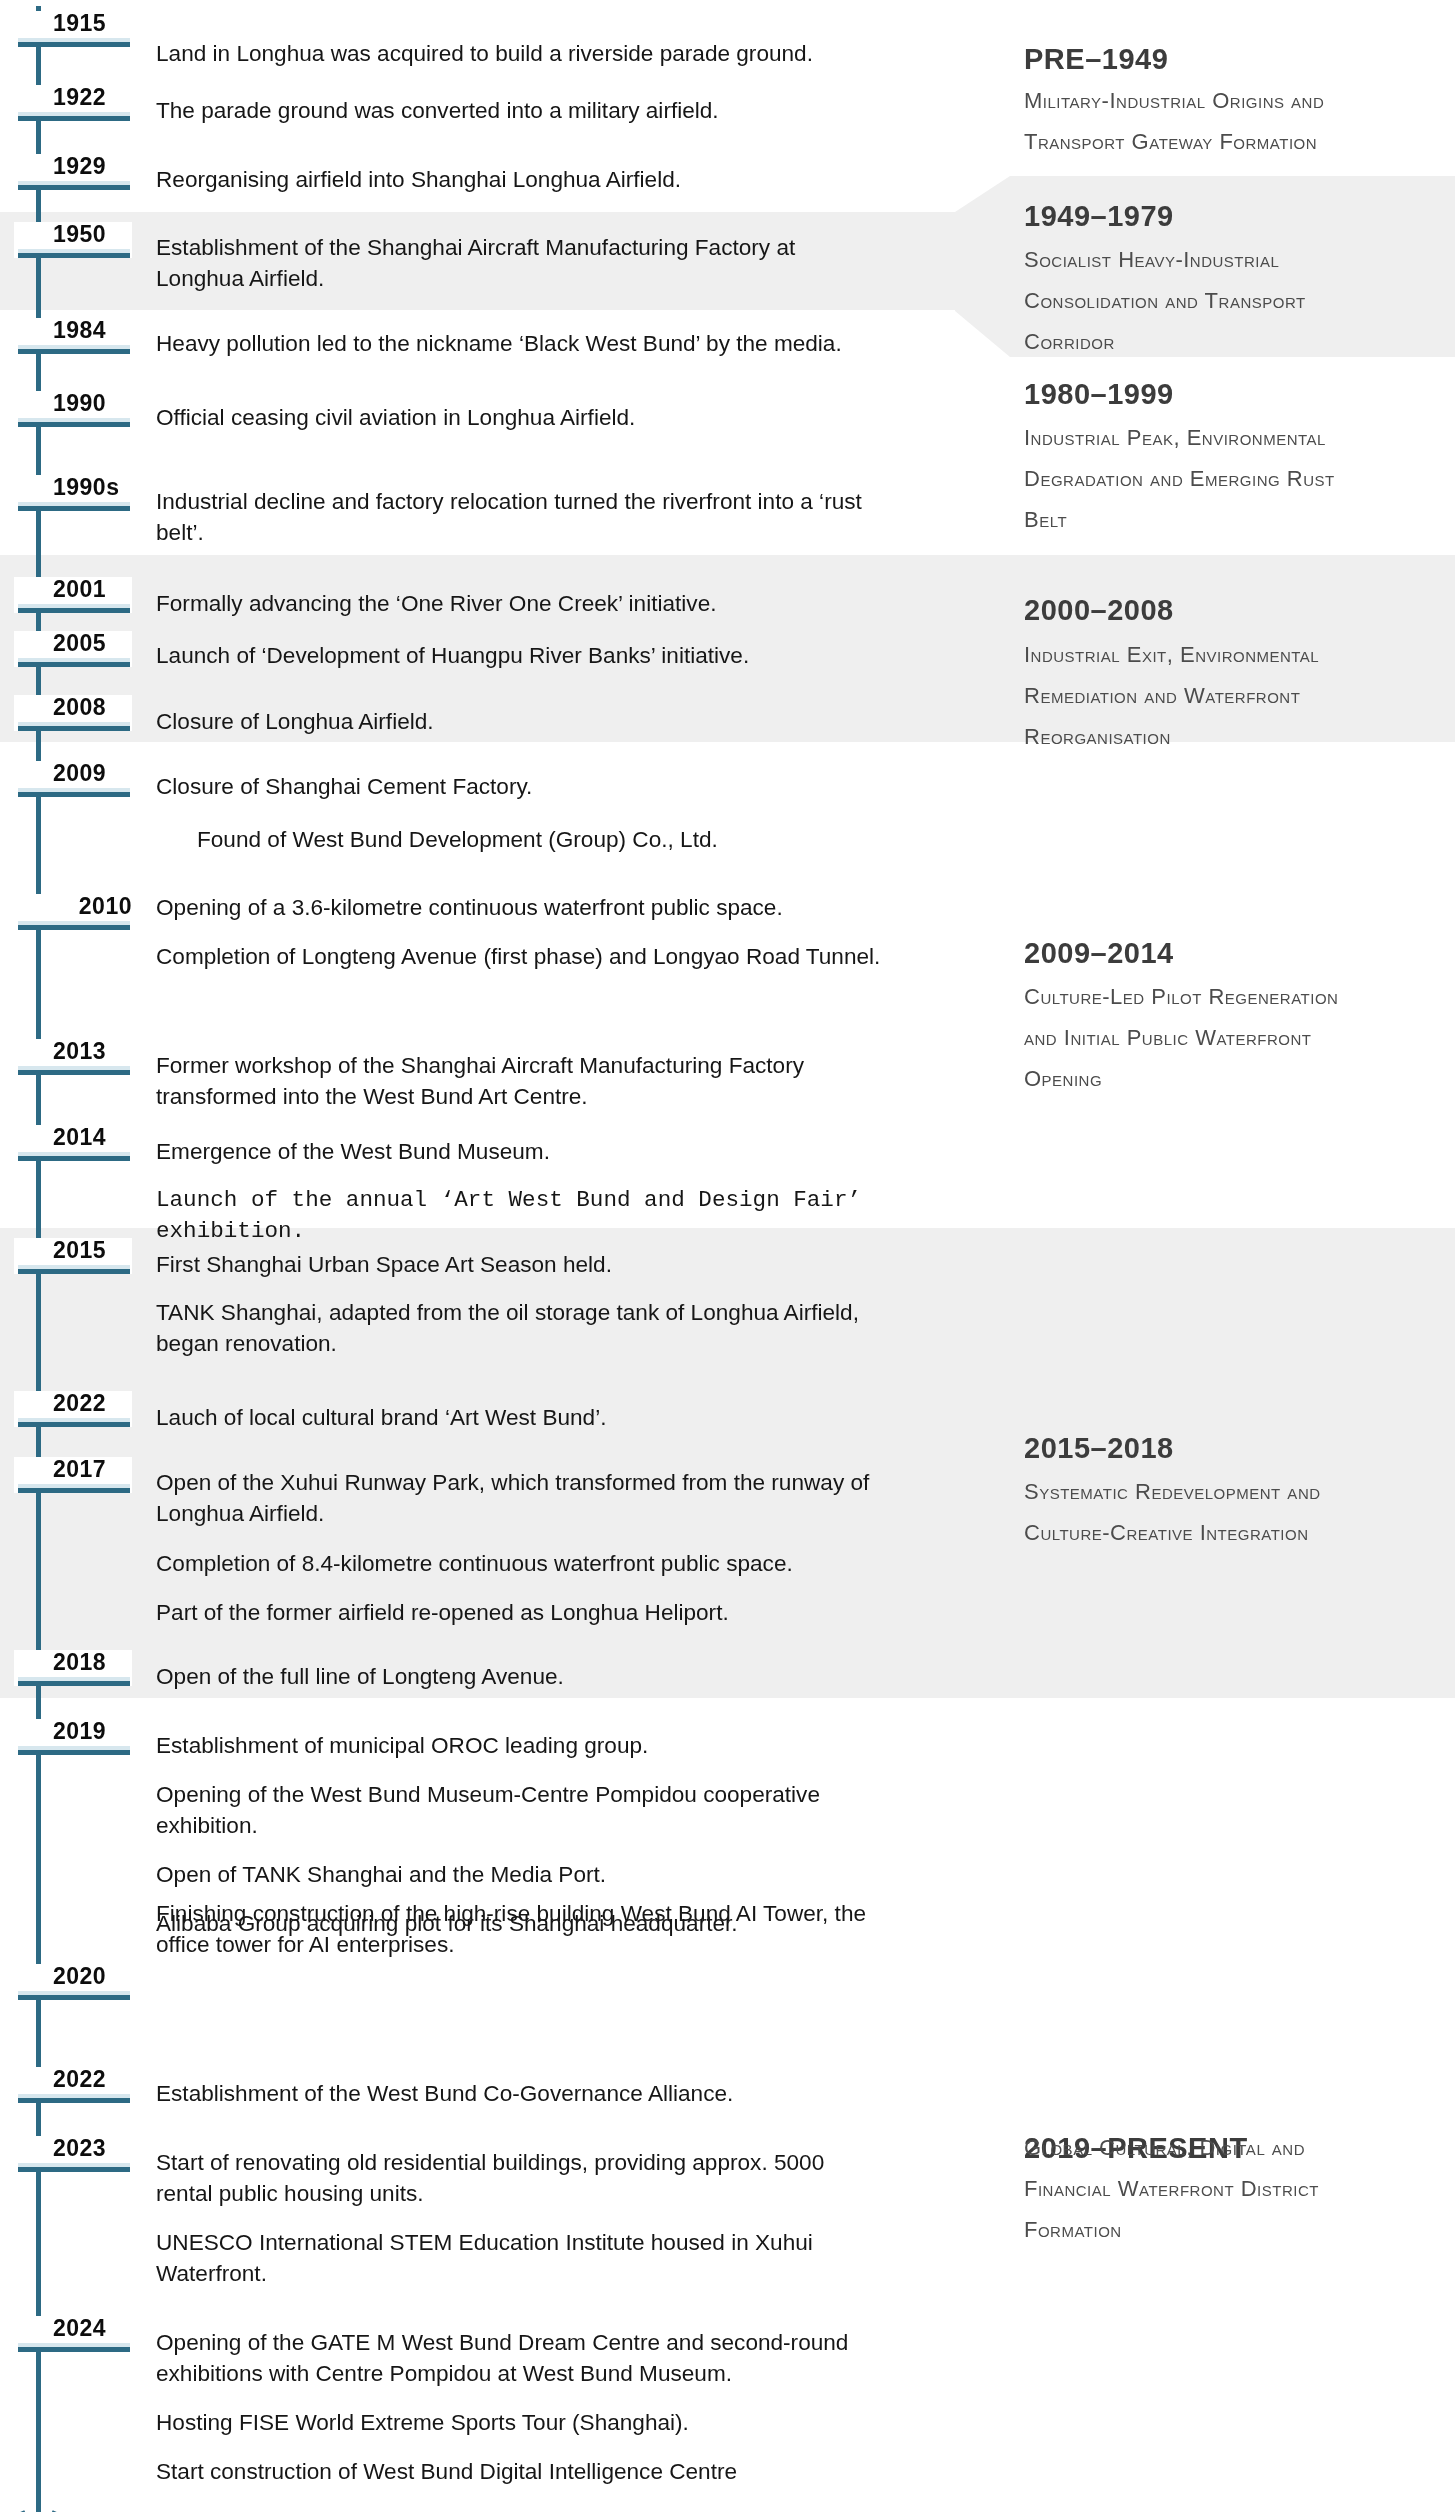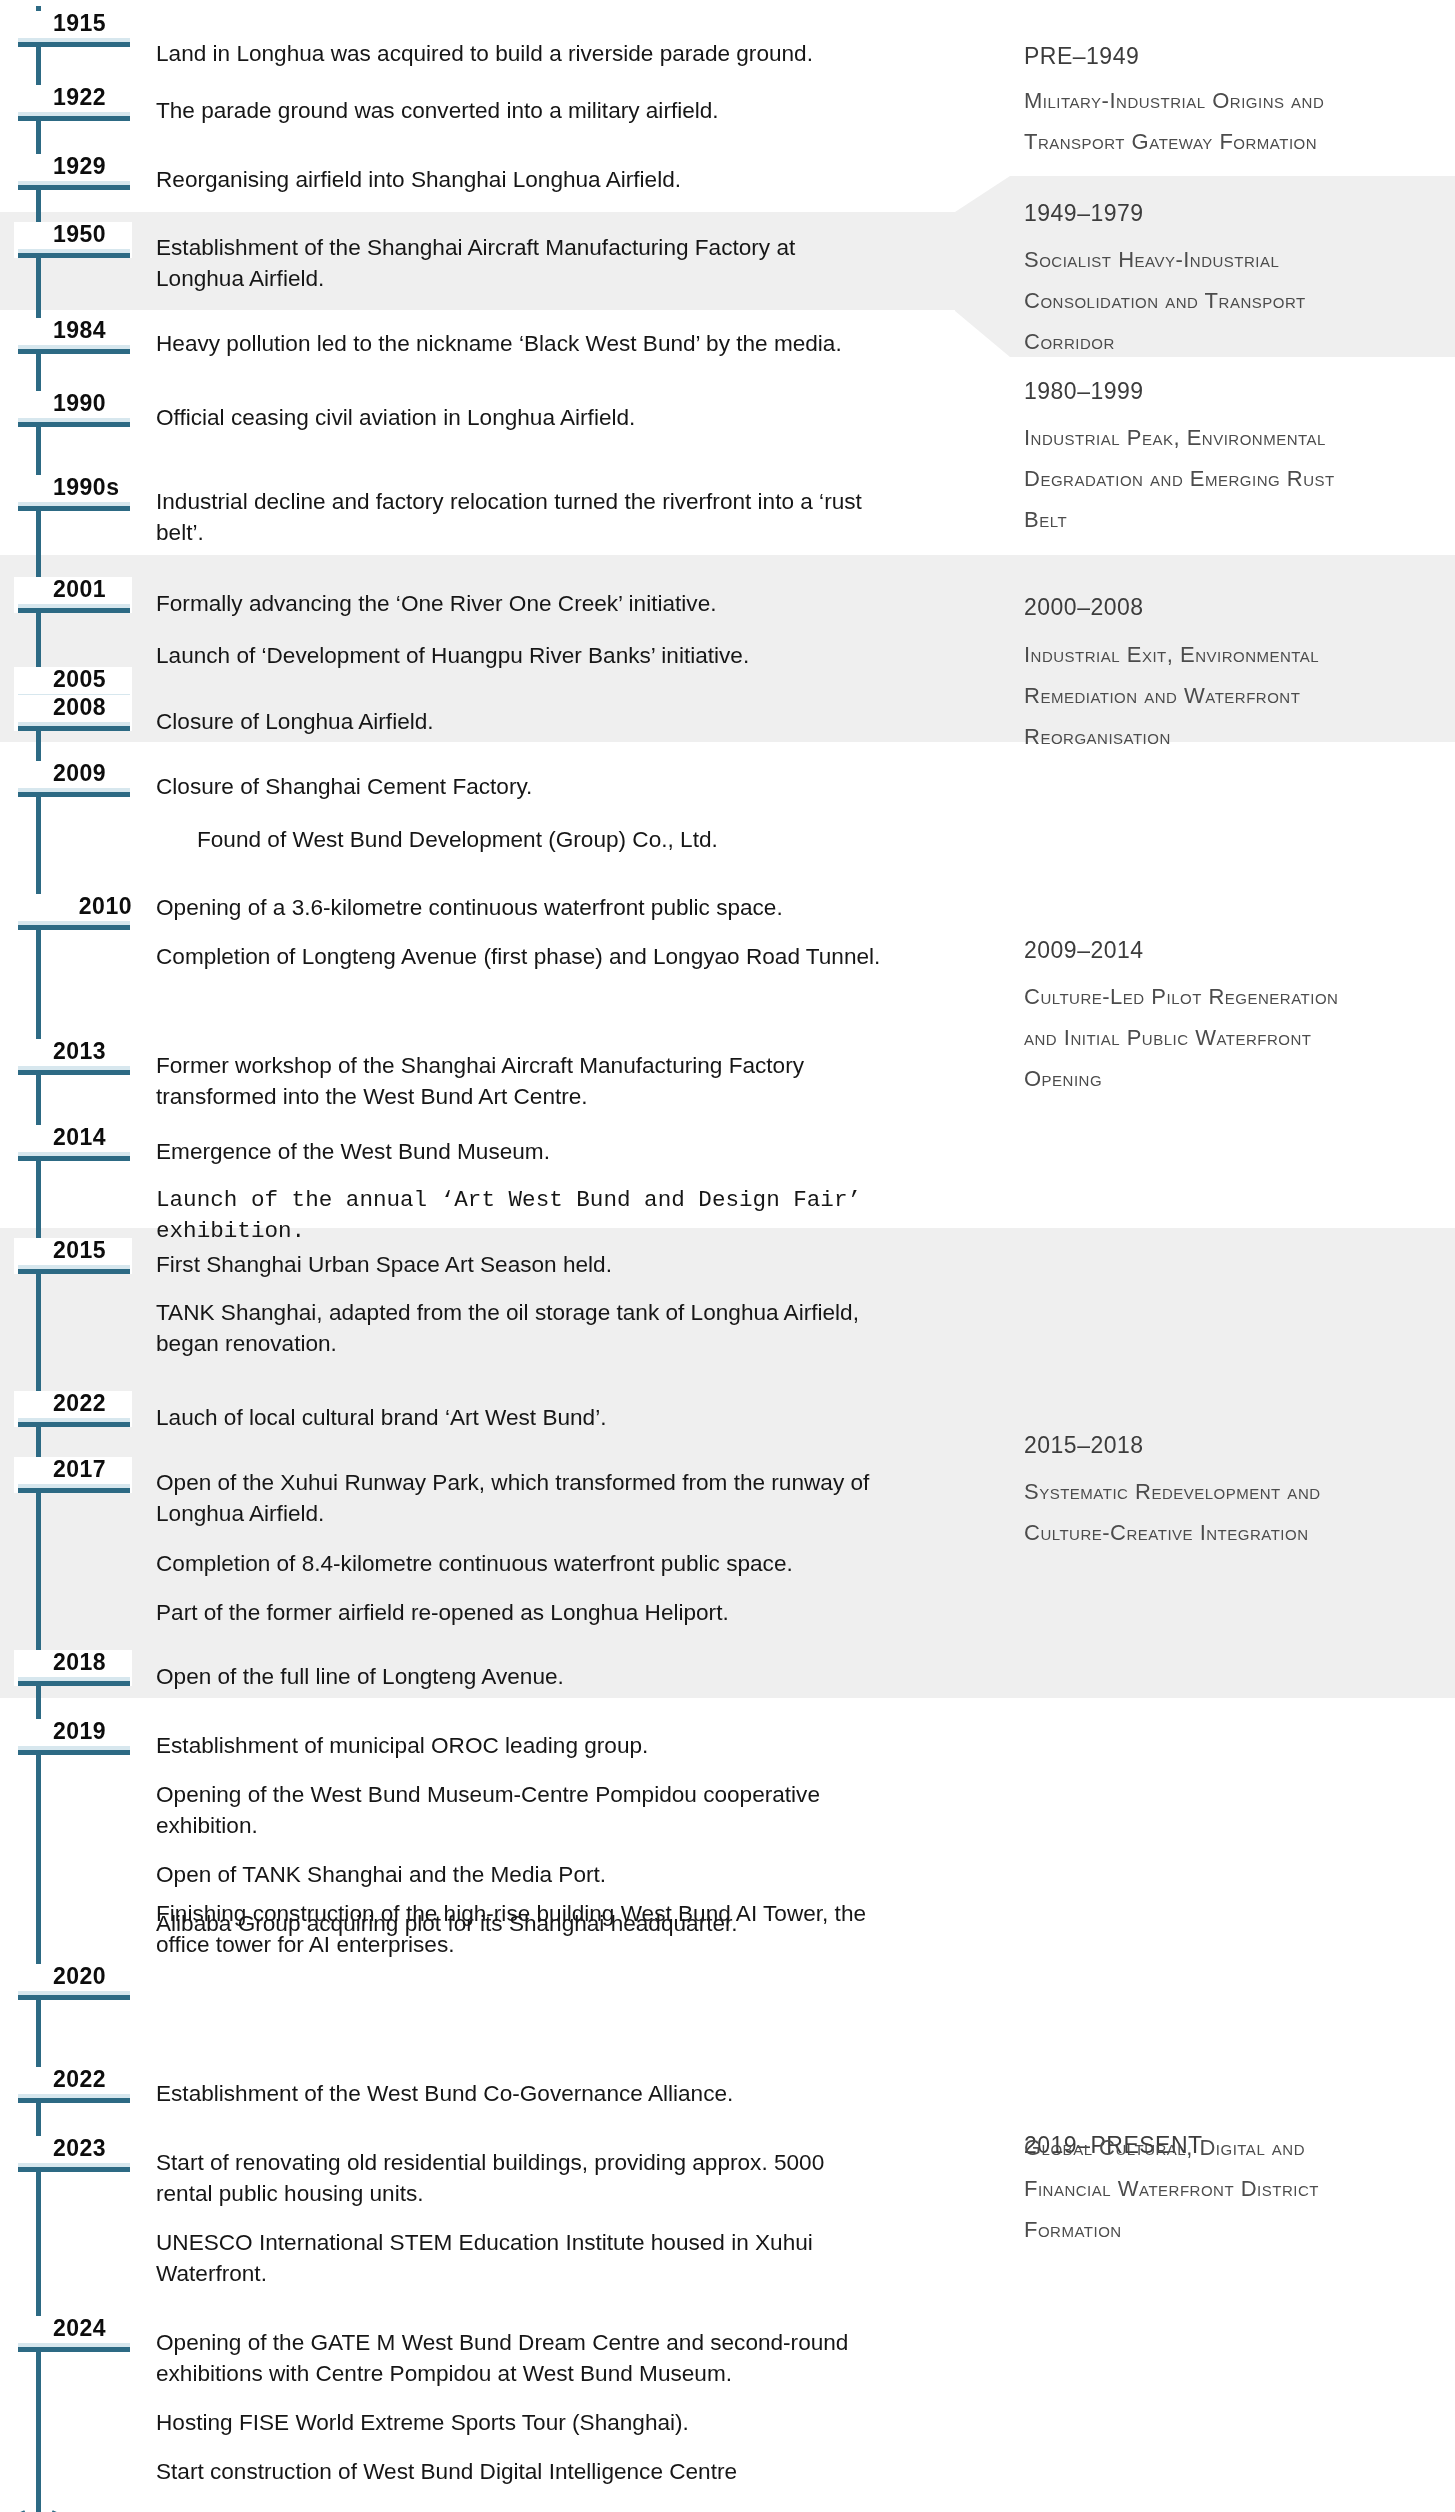--- a/index.html
+++ b/index.html
@@ -9,21 +9,21 @@
   }
   .band{position:absolute;left:0;width:1456px;background:#efefef;}
   .era-box{position:absolute;background:#efefef;}
   .vline{position:absolute;left:36px;top:6px;width:4.5px;height:2532px;background:#2d6a84;}
   .arrow-svg{position:absolute;left:19px;top:2508px;}
   .ym{position:absolute;left:14px;width:118px;background:#ffffff;}
   .ym-label{font-size:23px;font-weight:bold;color:#0d0d0d;padding-left:39px;height:25px;line-height:25px;letter-spacing:0.5px;}
   .ym-pale{height:3.5px;background:#d7e7ee;margin:2px 0 0 3.5px;width:112px;}
   .ym-tick{height:5px;background:#2d6a84;margin-left:3.5px;width:112px;}
   .ev{position:absolute;left:156px;width:854px;font-size:22.6px;line-height:31px;color:#161616;white-space:pre-line;}
-  .era-title{position:absolute;left:1024px;width:425px;font-size:23px;font-weight:normal;color:#3c3c3c;letter-spacing:0.5px;}
+  .era-title{position:absolute;left:1024px;width:425px;font-size:29px;font-weight:bold;color:#3c3c3c;letter-spacing:0.5px;}
   .era-desc{position:absolute;left:1024px;width:425px;font-size:22px;line-height:41px;color:#4c4c4c;font-variant:small-caps;letter-spacing:0.5px;white-space:pre-line;}
 </style>
 </head>
 <body>
 
 <div class="canvas">
   <div id="bands">
       <div class="band" style="top: 212px; height: 98px; background: rgb(239, 239, 239);"></div>
       <div class="era-box" style="left: 950px; top: 176px; width: 506px; height: 181px; clip-path: polygon(60px 0px, 506px 0px, 506px 181px, 60px 181px, 5px 135px, 5px 36px); background: rgb(239, 239, 239);"></div>
       <div class="band" style="top: 555px; height: 187px; background: rgb(239, 239, 239);"></div>
@@ -67,21 +67,21 @@
       <div class="ym" style="top: 475px;">
     <div class="ym-label">1990s</div>
     <div class="ym-pale"></div>
     <div class="ym-tick"></div>
   </div>
       <div class="ym" style="top: 577px;">
     <div class="ym-label">2001</div>
     <div class="ym-pale"></div>
     <div class="ym-tick"></div>
   </div>
-      <div class="ym" style="top: 667px;">
+      <div class="ym" style="top: 631px;">
     <div class="ym-label">2005</div>
     <div class="ym-pale"></div>
     <div class="ym-tick"></div>
   </div>
       <div class="ym" style="top: 695px;">
     <div class="ym-label">2008</div>
     <div class="ym-pale"></div>
     <div class="ym-tick"></div>
   </div>
       <div class="ym" style="top: 761px;">

